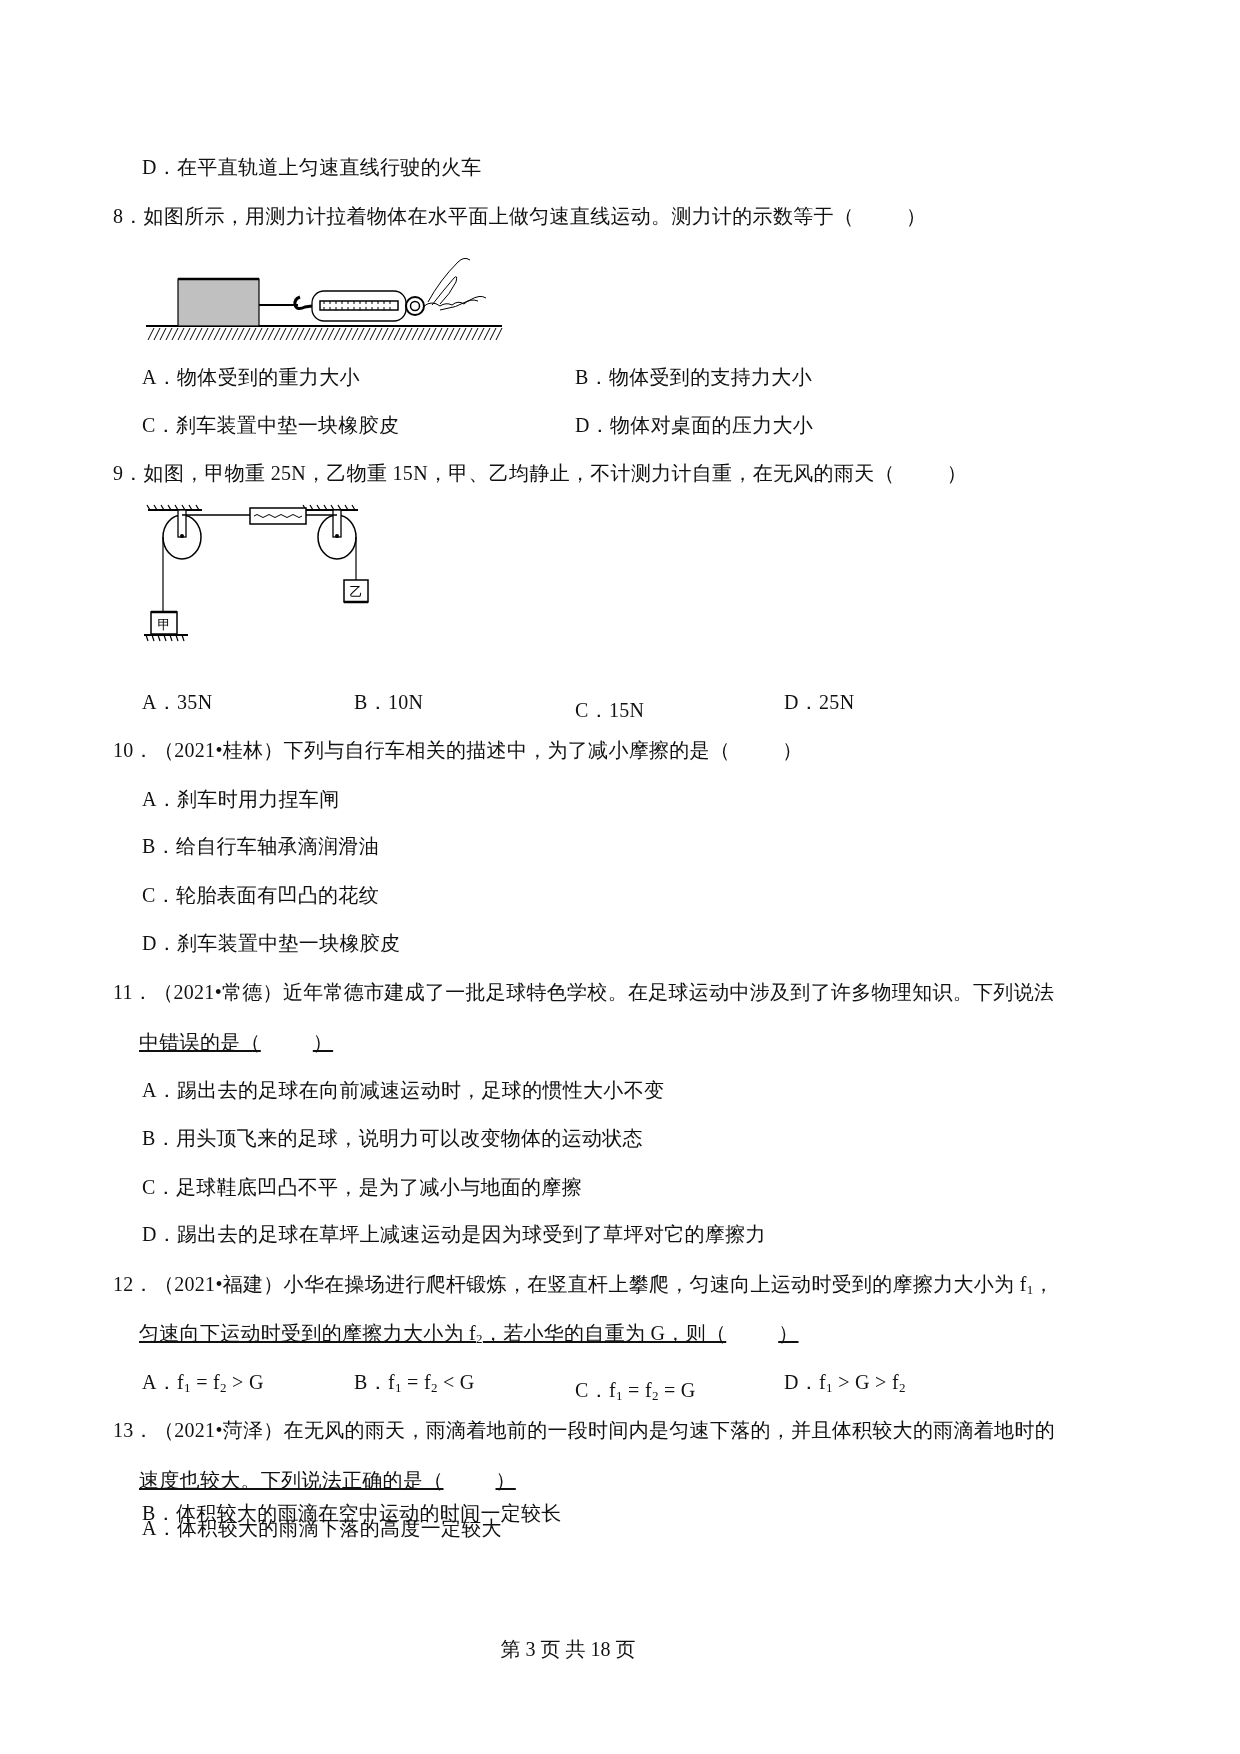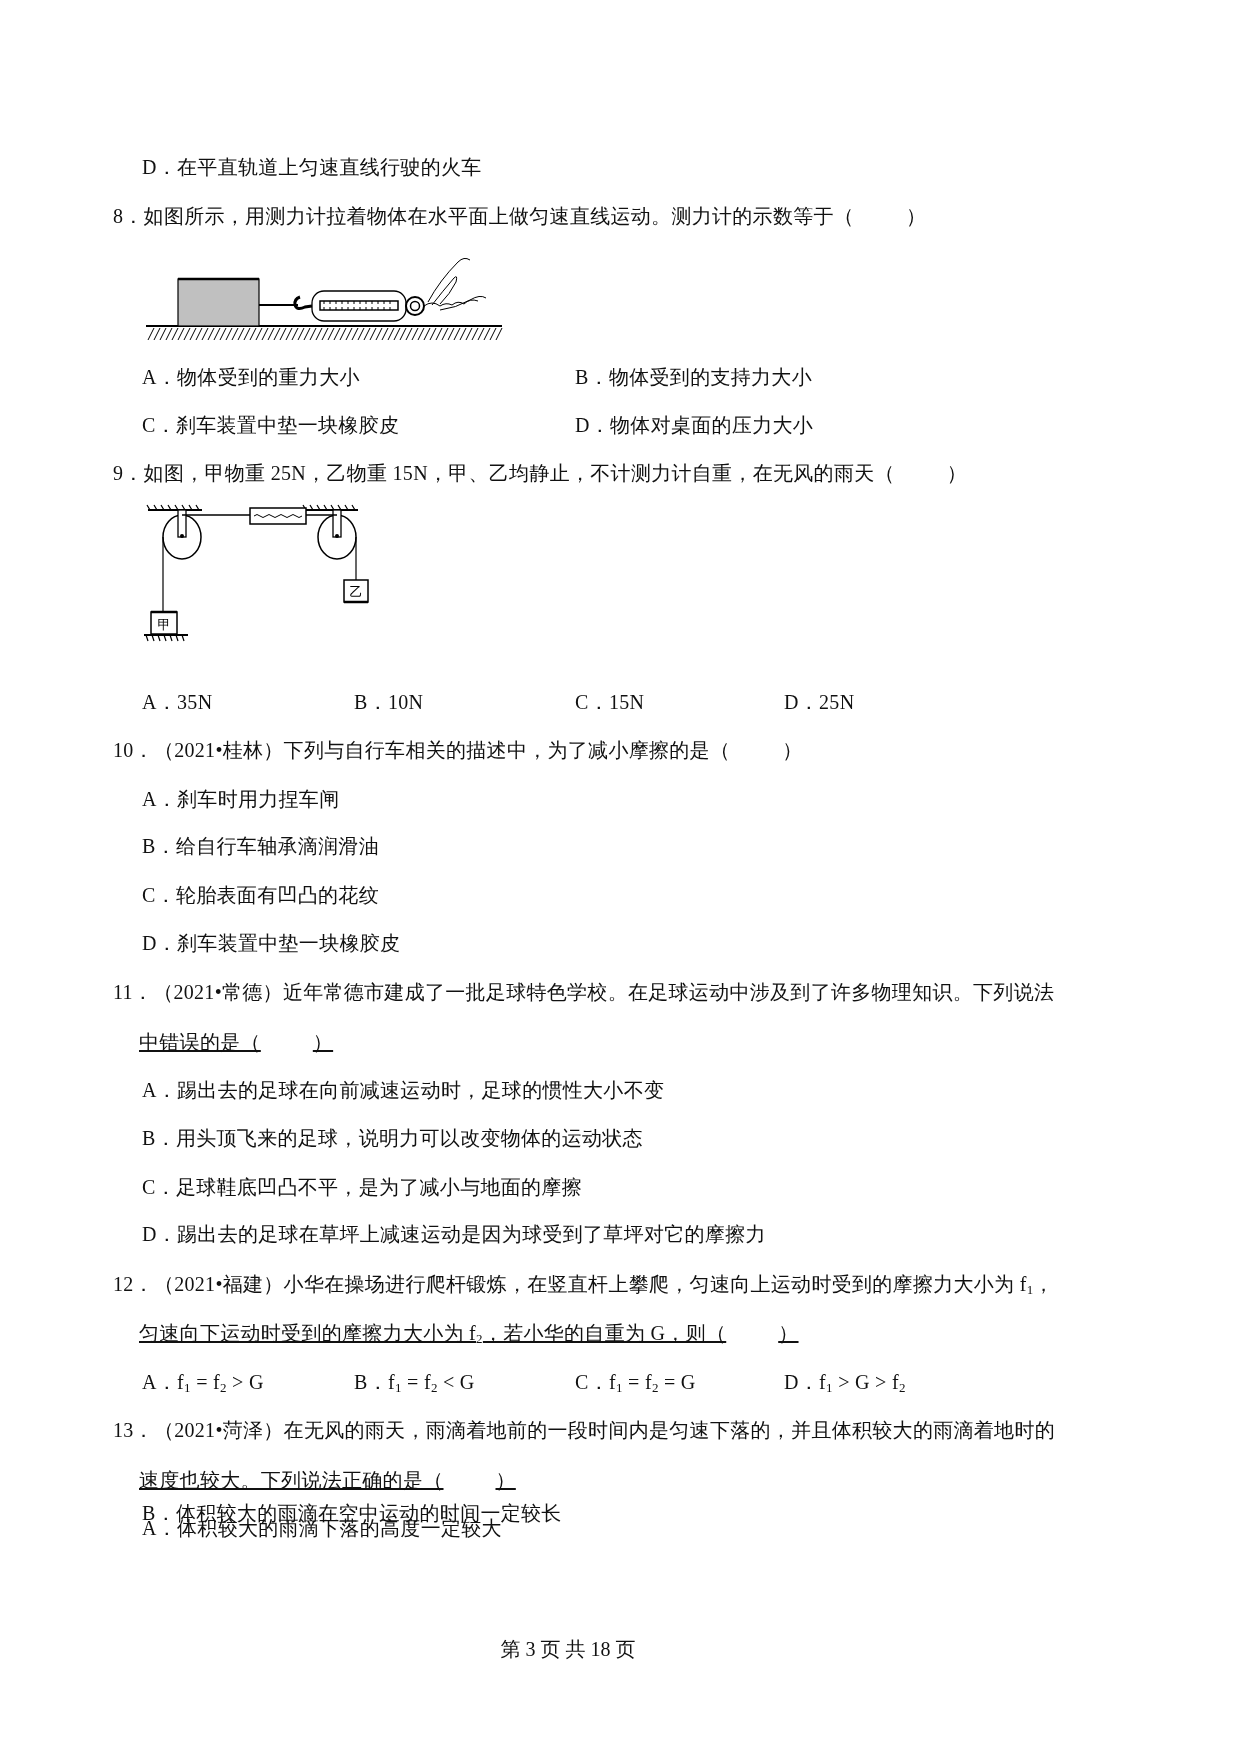--- a/index.html
+++ b/index.html
@@ -13,21 +13,21 @@
     font-size: 20px;
     line-height: 24px;
     white-space: nowrap;
     letter-spacing: 0.3px;
   }
   .q { left: 113px; }
   .opt { left: 142px; }
   .cont { left: 139px; text-decoration: underline; }
   .col2 { left: 575px; }
   .c4b { left: 354px; }
-  .c4c { left: 575px; }
+  .c4c { left: 575px; margin-top: 8px; }
   .c4d { left: 784px; }
   sub { font-size: 13px; vertical-align: -3px; line-height: 0; }
   .paren { display: inline-block; width: 52px; }
   .footer {
     position: absolute; left: 0; width: 1136px; text-align: center;
     font-size: 20px; line-height: 24px; top: 1637px;
   }
   svg { position: absolute; overflow: visible; }
 </style>
 </head>

